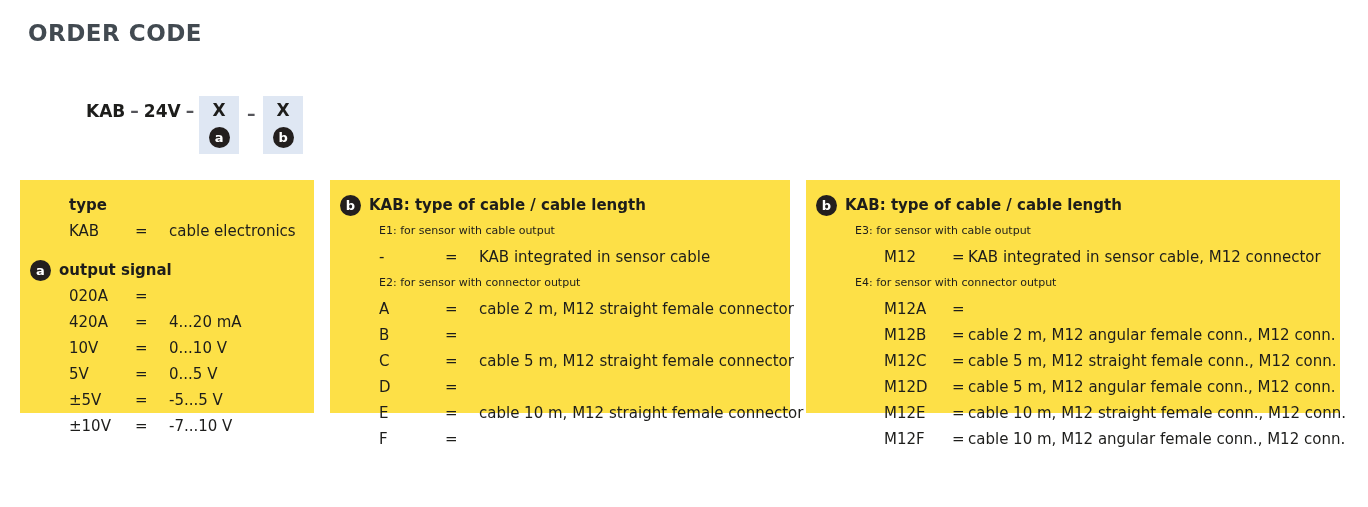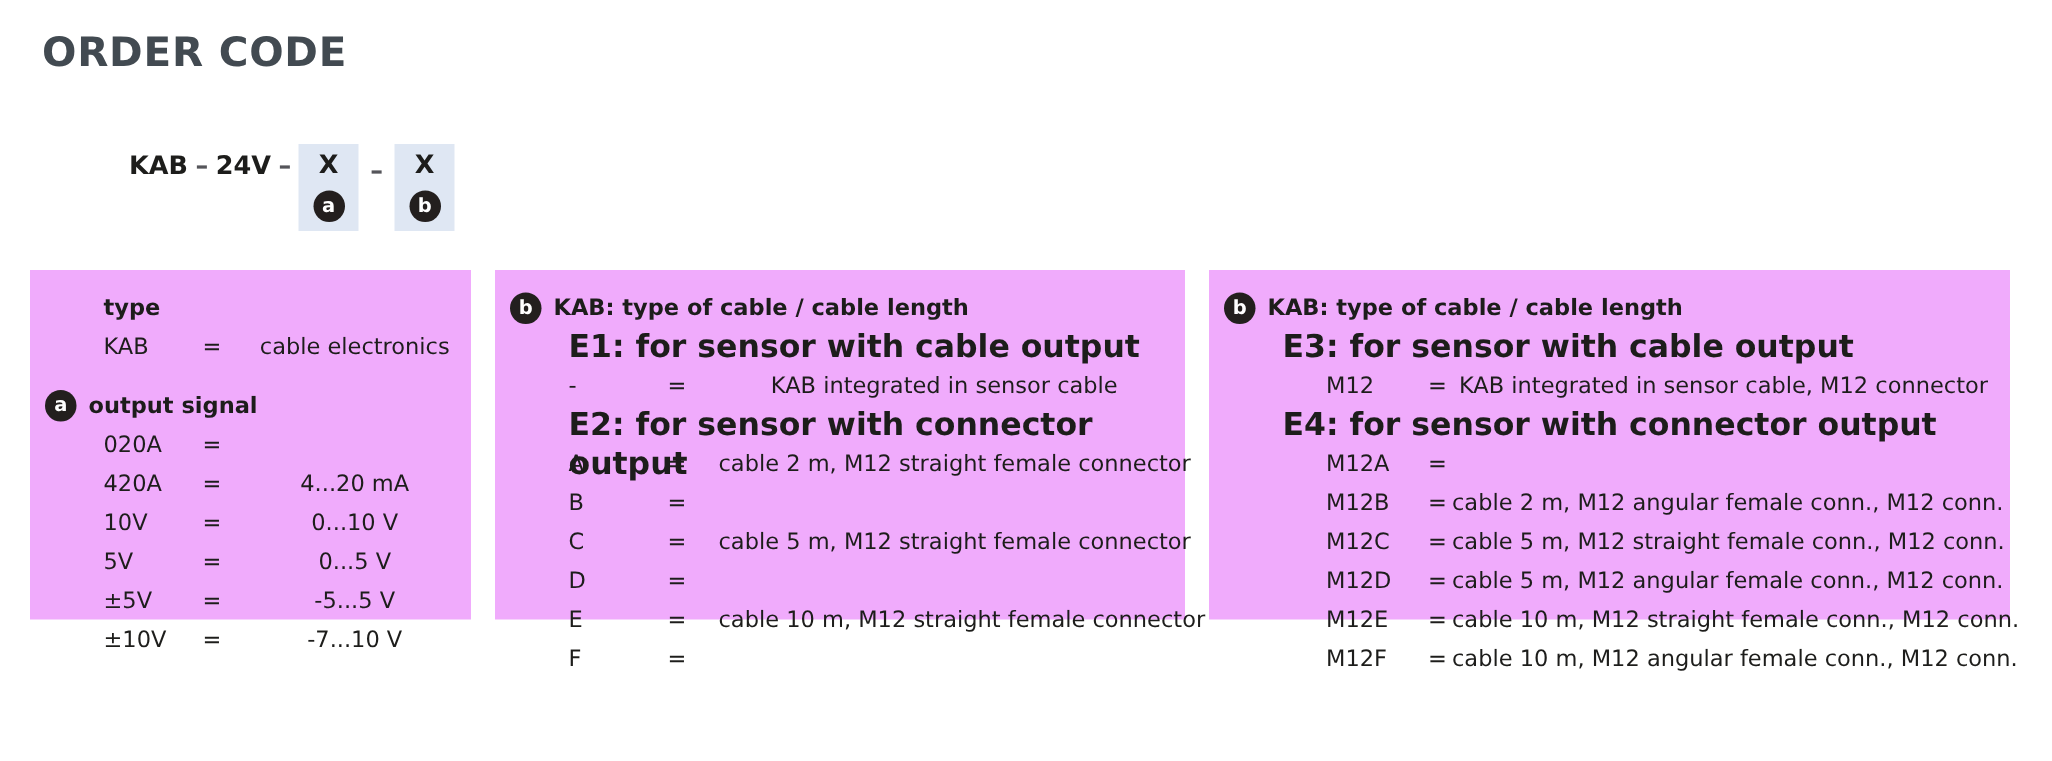--- a/index.html
+++ b/index.html
@@ -13,21 +13,21 @@
     position: relative;
     font-family: "Liberation Sans", sans-serif;
     overflow: hidden;
   }
 
   
   .page-title {
     position: absolute;
     left: 28px;
     top: 20px;
-    font-size: 27px;
+    font-size: 23px;
     font-weight: bold;
     letter-spacing: 0.5px;
     color: #424a51;
     font-family: "DejaVu Sans", sans-serif;
   }
 
   
   .order-code {
     position: absolute;
     left: 86px;
@@ -98,21 +98,21 @@
   }
   .oc-slot .badge {
     margin-top: 6px;
   }
 
   
   .panel {
     position: absolute;
     top: 180px;
     height: 233px;
-    background: #f0abfc;
+    background: #fde047;
     box-sizing: border-box;
     padding: 12px 10px 0 10px;
   }
   #panel-type     { left: 20px;  width: 294px; }
   #panel-cable-b1 { left: 330px; width: 460px; }
   #panel-cable-b2 { left: 806px; width: 534px; }
 
   
   .grp-head {
     display: flex;
@@ -120,41 +120,41 @@
     font-size: 15px;
     font-weight: bold;
     color: #1d1d1b;
     height: 26px;
     font-family: "DejaVu Sans", sans-serif;
   }
   .grp-head .badge { margin-right: 8px; }
   .grp-head.indent { padding-left: 39px; }
 
   .sub-head {
-    font-size: 21px;
-    font-weight: bold;
+    font-size: 11px;
+    font-weight: normal;
     color: #1d1d1b;
     height: 26px;
     line-height: 26px;
     padding-left: 39px;
     font-family: "DejaVu Sans", sans-serif;
   }
 
   .row {
     display: flex;
     font-size: 15px;
     color: #1d1d1b;
     height: 26px;
     line-height: 26px;
     padding-left: 39px;
     font-family: "DejaVu Sans", sans-serif;
   }
   .row .code  { width: 66px; flex: 0 0 auto; }
   .row .eq    { width: 34px; flex: 0 0 auto; }
-  .row .desc  { flex: 1 1 auto; white-space: nowrap; text-align: center; }
+  .row .desc  { flex: 1 1 auto; white-space: nowrap; }
 
   
   .row.tight .code { width: 68px; margin-left: 29px; }
   .row.tight .eq   { width: 16px; }
 
   .spacer { height: 13px; }
 </style>
 </head>
 <body>
 

